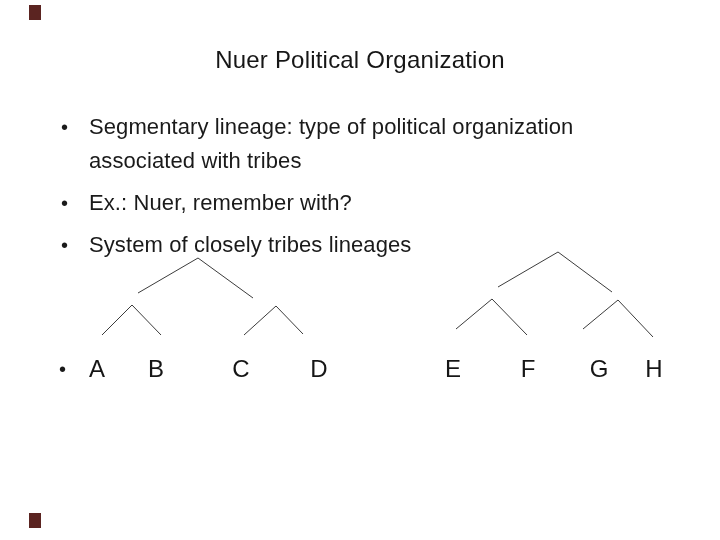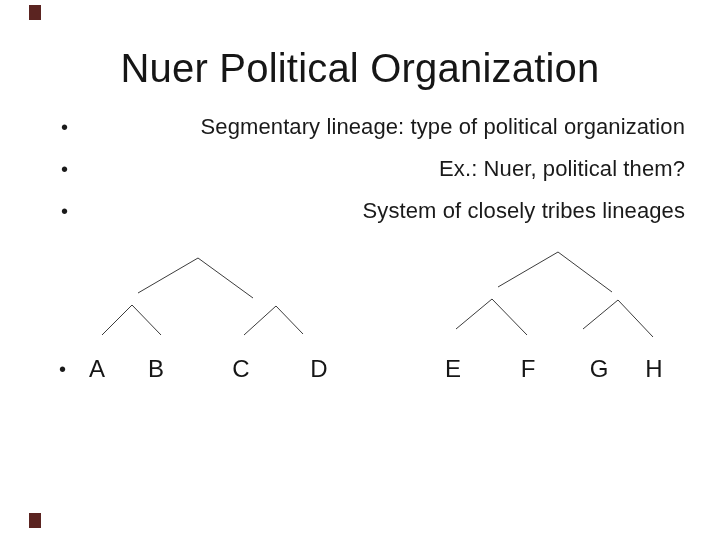--- a/index.html
+++ b/index.html
@@ -15,42 +15,42 @@
     position:absolute;
     left:29px;width:12px;height:15px;
     background:#5b2421;
   }
   .corner-mark.top{top:5px;}
   .corner-mark.bottom{top:513px;}
   .slide-title{
     position:absolute;
     left:0;right:0;top:46px;
     text-align:center;
-    font-size:40px;
+    font-size:24px;
     font-weight:400;
     letter-spacing:0.2px;
     color:#161616;
   }
   .bullet-list{
     position:absolute;
     left:55px;top:110px;width:630px;
     list-style:none;margin:0;padding:0;
     font-size:22px;
   }
   .bullet-item{display:flex;align-items:flex-start;}
   .bullet-item + .bullet-item{margin-top:8px;}
   .bullet-dot{
     width:34px;flex:0 0 34px;
     line-height:34px;
     font-size:20px;
     text-align:left;
     padding-left:6px;
     box-sizing:border-box;
   }
-  .bullet-text{flex:1;text-align:right;}
+  .bullet-text{flex:1;}
   .bullet-line{line-height:34px;letter-spacing:0.1px;}
   .tree-svg{
     position:absolute;left:0;top:0;width:720px;height:540px;
     pointer-events:none;
   }
   .lineage-row-bullet{
     position:absolute;
     left:59px;top:355px;
     font-size:20px;line-height:28px;
   }
@@ -70,26 +70,27 @@
   <div class="corner-mark top"></div>
   <div class="corner-mark bottom"></div>
 
   <div class="slide-title">Nuer Political Organization</div>
 
   <ul class="bullet-list">
       <li class="bullet-item">
         <span class="bullet-dot">•</span>
         <div class="bullet-text">
           <div class="bullet-line">Segmentary lineage: type of political organization</div>
+          <div class="bullet-line">associated with tribes</div>
         </div>
       </li>
       <li class="bullet-item">
         <span class="bullet-dot">•</span>
         <div class="bullet-text">
-          <div class="bullet-line">Ex.: Nuer, political them?</div>
+          <div class="bullet-line">Ex.: Nuer, remember with?</div>
         </div>
       </li>
       <li class="bullet-item">
         <span class="bullet-dot">•</span>
         <div class="bullet-text">
           <div class="bullet-line">System of closely tribes lineages</div>
         </div>
       </li>
     </ul>
 

